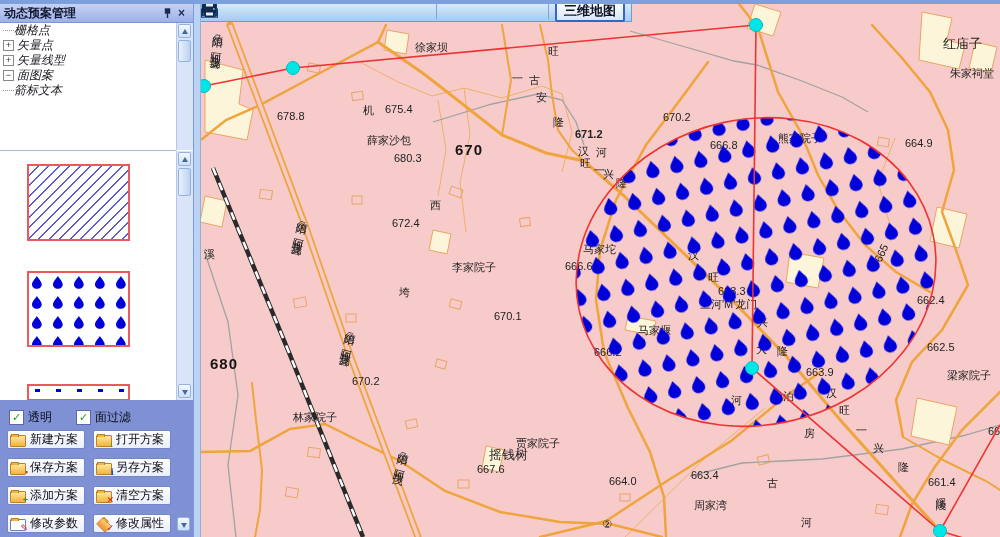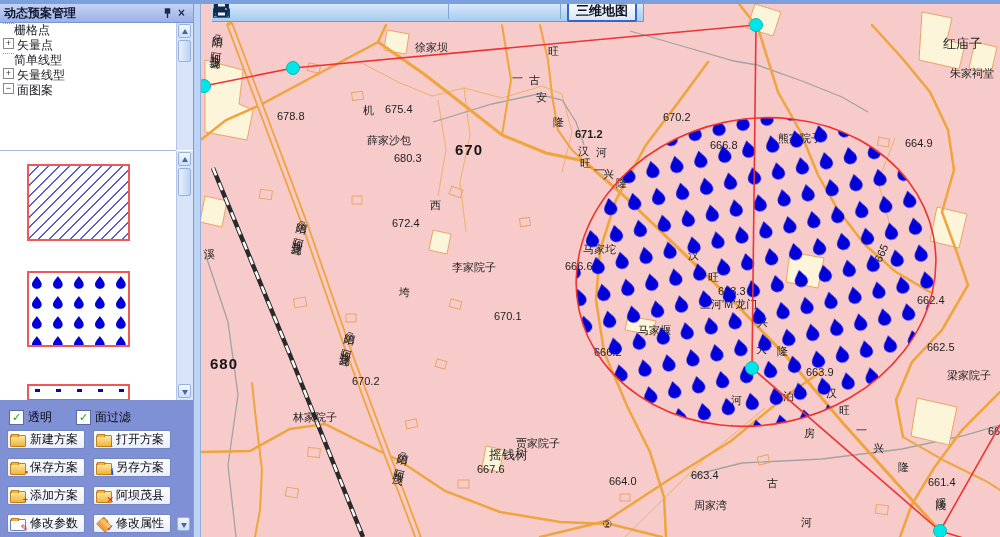--- a/index.html
+++ b/index.html
@@ -8,21 +8,21 @@
   .topstrip{position:absolute;left:0;top:0;width:1000px;height:4px;background:#7ba0dd;z-index:60;}
 
   
   .sidebar{position:absolute;left:0;top:0;width:193px;height:537px;background:#fff;border-right:1px solid #7b9be0;z-index:50;}
   .titlebar{position:absolute;left:0;top:4px;width:193px;height:19px;
     background:linear-gradient(#c5d2f3,#9db1e8);border-bottom:1px solid #7b93d8;
     display:flex;align-items:center;padding:0 4px;box-sizing:border-box;}
   .titlebar .t{font-size:12px;font-weight:bold;color:#101830;flex:1;}
   .tbtn{width:15px;height:14px;display:flex;align-items:center;justify-content:center;color:#1c2a55;font-weight:bold;font-size:12px;cursor:pointer;}
   .tree{position:absolute;left:0;top:23px;width:176px;height:126px;background:#fff;overflow:hidden;}
-  .trow{height:15px;line-height:15px;font-size:12px;color:#15151d;white-space:nowrap;display:flex;}
+  .trow{height:15px;line-height:15px;font-size:12px;color:#15151d;white-space:nowrap;display:flex;align-items:center;font-style:italic;}
   .trow .exp{width:9px;height:9px;border:1px solid #888;background:#fff;font-size:9px;line-height:8px;text-align:center;color:#333;margin:0 3px 0 3px;box-sizing:content-box;}
   .trow .dash{width:11px;margin-left:3px;border-top:1px dotted #9a9a9a;}
   .trow.l1{padding-left:18px;}
   .scroll{position:absolute;background:#d9e4f8;border-left:1px solid #b5c6e8;}
   .sbtn{position:absolute;left:1px;width:13px;height:14px;background:linear-gradient(#f4f8ff,#cddef6);border:1px solid #96b2dc;border-radius:2px;box-sizing:border-box;}
   .sbtn:after{content:"";position:absolute;left:3px;border-left:3px solid transparent;border-right:3px solid transparent;}
   .sbtn.up:after{top:4px;border-bottom:5px solid #44679e;}
   .sbtn.dn:after{top:5px;border-top:5px solid #44679e;}
   .sthumb{position:absolute;left:1px;width:13px;background:linear-gradient(90deg,#e8f1fd,#bcd2f2);border:1px solid #96b2dc;border-radius:2px;box-sizing:border-box;}
   .patterns{position:absolute;left:0;top:150px;width:176px;height:250px;background:#fff;border-top:1px solid #aabbdd;}
@@ -49,21 +49,21 @@
 
   
   .map{position:absolute;left:200px;top:0;width:800px;height:537px;background:#f8cbcb;overflow:hidden;}
   .map svg{position:absolute;left:0;top:0;}
   .labels{position:absolute;left:0;top:0;width:800px;height:537px;z-index:20;pointer-events:none;}
   .lbl{position:absolute;font-size:11px;color:#222;white-space:nowrap;font-weight:500;}
   .lbl.big{font-size:15px;font-weight:bold;color:#151515;letter-spacing:1px;}
   .lbl.s13{font-size:13px;}
   .lbl.v{writing-mode:vertical-rl;text-orientation:upright;letter-spacing:2px;transform-origin:top left;}
   #overlaySvg{z-index:30;pointer-events:none;}
-  .toolbar{position:absolute;left:12px;top:0;width:432px;height:22px;z-index:40;
+  .toolbar{position:absolute;left:0;top:0;width:432px;height:22px;z-index:40;
     background:linear-gradient(#e2f0fd,#a6cbf0);border-bottom:1px solid #6f9cc8;border-right:1px solid #6f9cc8;
     display:flex;align-items:center;padding:0 2px;box-sizing:border-box;}
   .tico{width:21px;height:19px;display:flex;align-items:center;justify-content:center;cursor:pointer;border-radius:2px;}
   .tsep{width:1px;height:16px;background:#7fa5cc;margin:0 3px;}
   .map3d{height:18px;margin-left:3px;padding:0 7px;background:linear-gradient(#fdfeff,#d9e6f5);
     border:2px solid #3366cc;border-radius:2px;font-size:13px;font-weight:bold;color:#101425;
     display:flex;align-items:center;cursor:pointer;}
 </style>
 </head>
 <body>
@@ -88,30 +88,30 @@
     <div class="tree" id="tree">
         <div class="trow">
           <span class="dash"></span>
           <span>栅格点</span>
         </div>
         <div class="trow">
           <span class="exp">+</span>
           <span>矢量点</span>
         </div>
         <div class="trow">
-          <span class="dash"></span>
-          <span>简单线型</span>
-        </div>
-        <div class="trow">
           <span class="exp">+</span>
           <span>矢量线型</span>
         </div>
         <div class="trow">
           <span class="exp">−</span>
           <span>面图案</span>
+        </div>
+        <div class="trow">
+          <span class="dash"></span>
+          <span>箭标文本</span>
         </div>
       </div>
     <div class="scroll" style="left:176px;top:23px;width:16px;height:127px;">
       <div class="sbtn up" style="top:1px;"></div>
       <div class="sthumb" style="top:17px;height:22px;"></div>
     </div>
 
     <div class="patterns">
       <div class="swatch sw1"></div>
       <div class="swatch sw2">
@@ -184,21 +184,21 @@
               <span class="fold"></span>
               <span class="badge" style="color: rgb(26, 158, 26);">+</span>
             </span>
             <span class="lb">添加方案</span>
           </div>
           <div class="pbtn">
             <span class="fic">
               <span class="fold"></span>
               <span class="badge" style="color: rgb(208, 32, 32);">✕</span>
             </span>
-            <span class="lb">阿坝茂县</span>
+            <span class="lb">清空方案</span>
           </div>
           <div class="pbtn">
             <span class="fic page">
               <span class="fold"></span>
               <span class="badge" style="color: rgb(208, 32, 32);">✎</span>
             </span>
             <span class="lb">修改参数</span>
           </div>
           <div class="pbtn">
             <span class="fic diamond">

